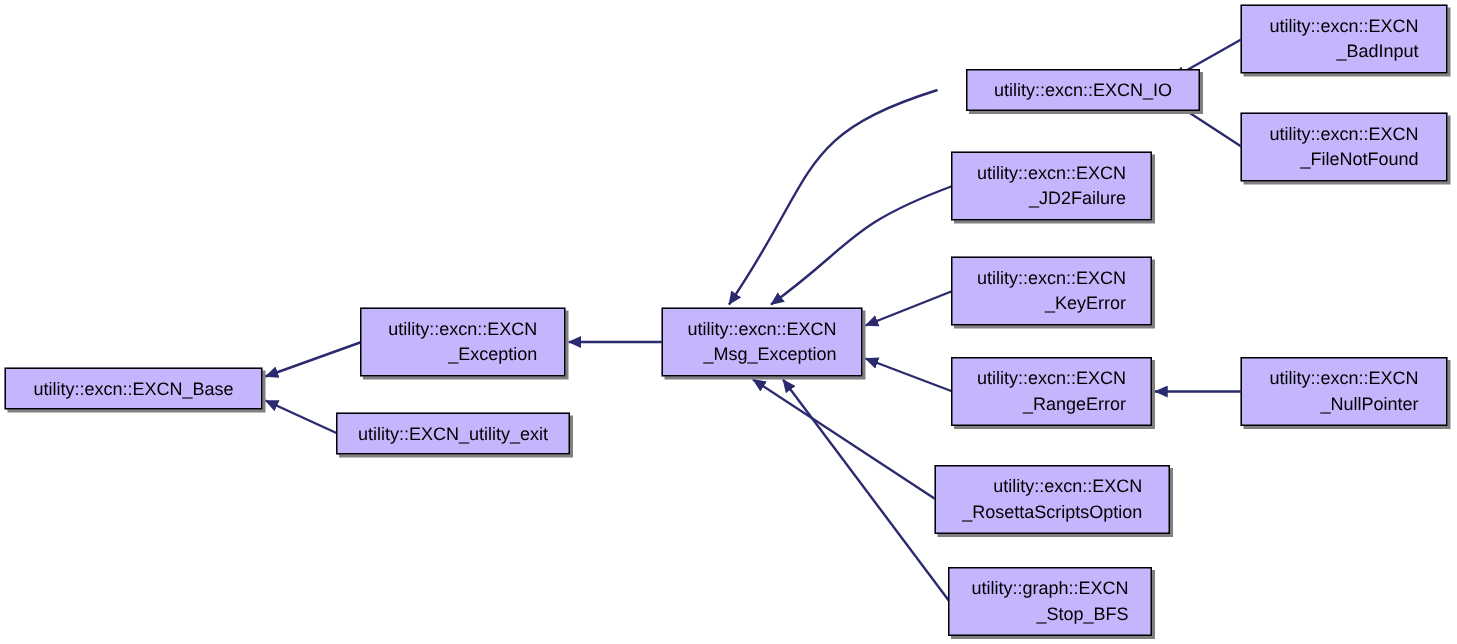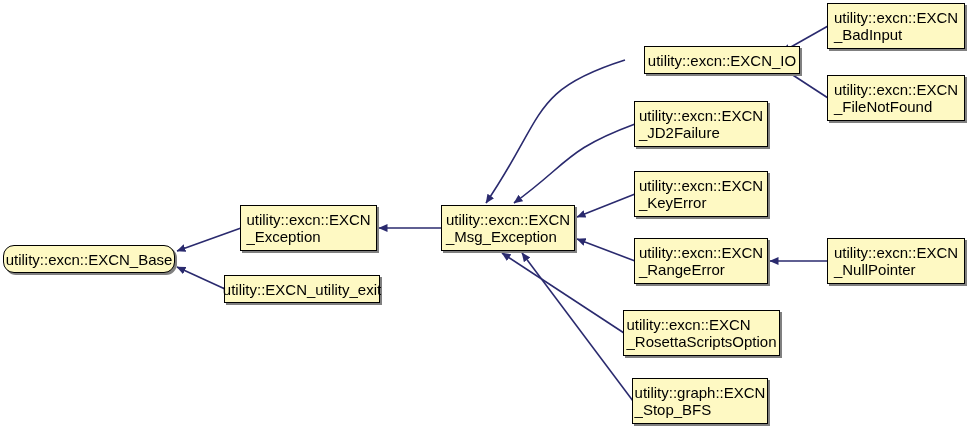--- a/index.html
+++ b/index.html
@@ -21,29 +21,29 @@
     position: absolute;
     left: 0;
     top: 0;
     width: 971px;
     height: 429px;
     pointer-events: none;
   }
   .node {
     position: absolute;
     box-sizing: border-box;
-    background: #fef9c3;
+    background: #c4b5fd;
     border: 1px solid #000000;
     box-shadow: 2px 2px 0 0 #808080;
     display: flex;
     align-items: center;
     justify-content: center;
-    text-align: left;
+    text-align: right;
     color: #000000;
-    font-size: 15px;
+    font-size: 12px;
     line-height: 17px;
     letter-spacing: 0px;
     white-space: pre-line;
     z-index: 2;
   }
   .node.one-line {
     line-height: 15px;
   }
 </style>
 </head>
@@ -66,21 +66,21 @@
         <path d="M 635 194 L 577 217" marker-end="url(#arrowhead)"></path>
         <path d="M 635 261 L 577 239" marker-end="url(#arrowhead)"></path>
         <path d="M 624 333 L 502 253" marker-end="url(#arrowhead)"></path>
         <path d="M 633 401 L 522 253" marker-end="url(#arrowhead)"></path>
         <path d="M 828 26 L 782 52" marker-end="url(#arrowhead)"></path>
         <path d="M 828 98 L 782 68" marker-end="url(#arrowhead)"></path>
         <path d="M 828 261 L 770 261" marker-end="url(#arrowhead)"></path>
       </g>
   </svg>
 
-  <div class="node one-line" style="left: 3px; top: 245px; width: 172px; height: 28px; border-radius: 11px;">utility::excn::EXCN_Base</div>
+  <div class="node one-line" style="left: 3px; top: 245px; width: 172px; height: 28px;">utility::excn::EXCN_Base</div>
   <div class="node" style="left: 240px; top: 205px; width: 137px; height: 46px;">utility::excn::EXCN
 _Exception</div>
   <div class="node one-line" style="left: 224px; top: 275px; width: 156px; height: 28px;">utility::EXCN_utility_exit</div>
   <div class="node" style="left: 441px; top: 205px; width: 134px; height: 46px;">utility::excn::EXCN
 _Msg_Exception</div>
   <div class="node one-line" style="left: 624px; top: 46px; width: 156px; height: 28px; margin-left: 20px;">utility::excn::EXCN_IO</div>
   <div class="node" style="left: 634px; top: 101px; width: 134px; height: 46px;">utility::excn::EXCN
 _JD2Failure</div>
   <div class="node" style="left: 634px; top: 171px; width: 134px; height: 46px;">utility::excn::EXCN
 _KeyError</div>

